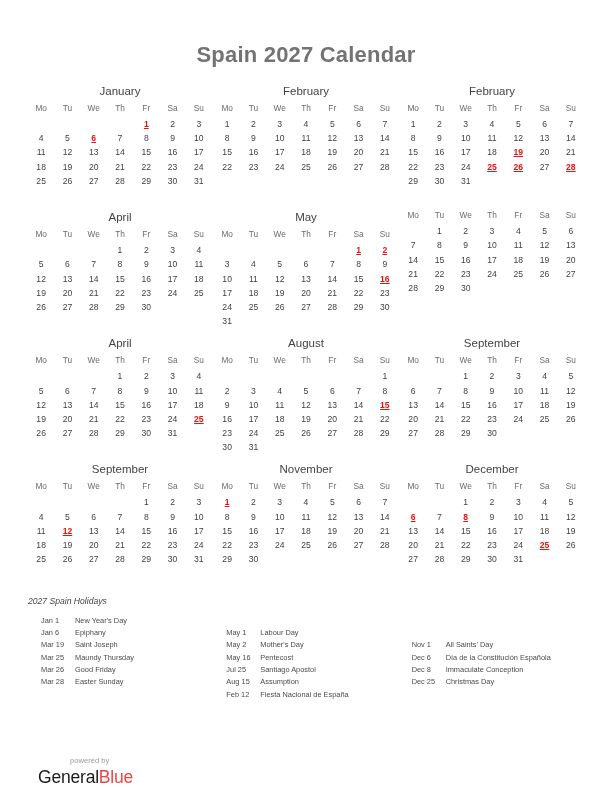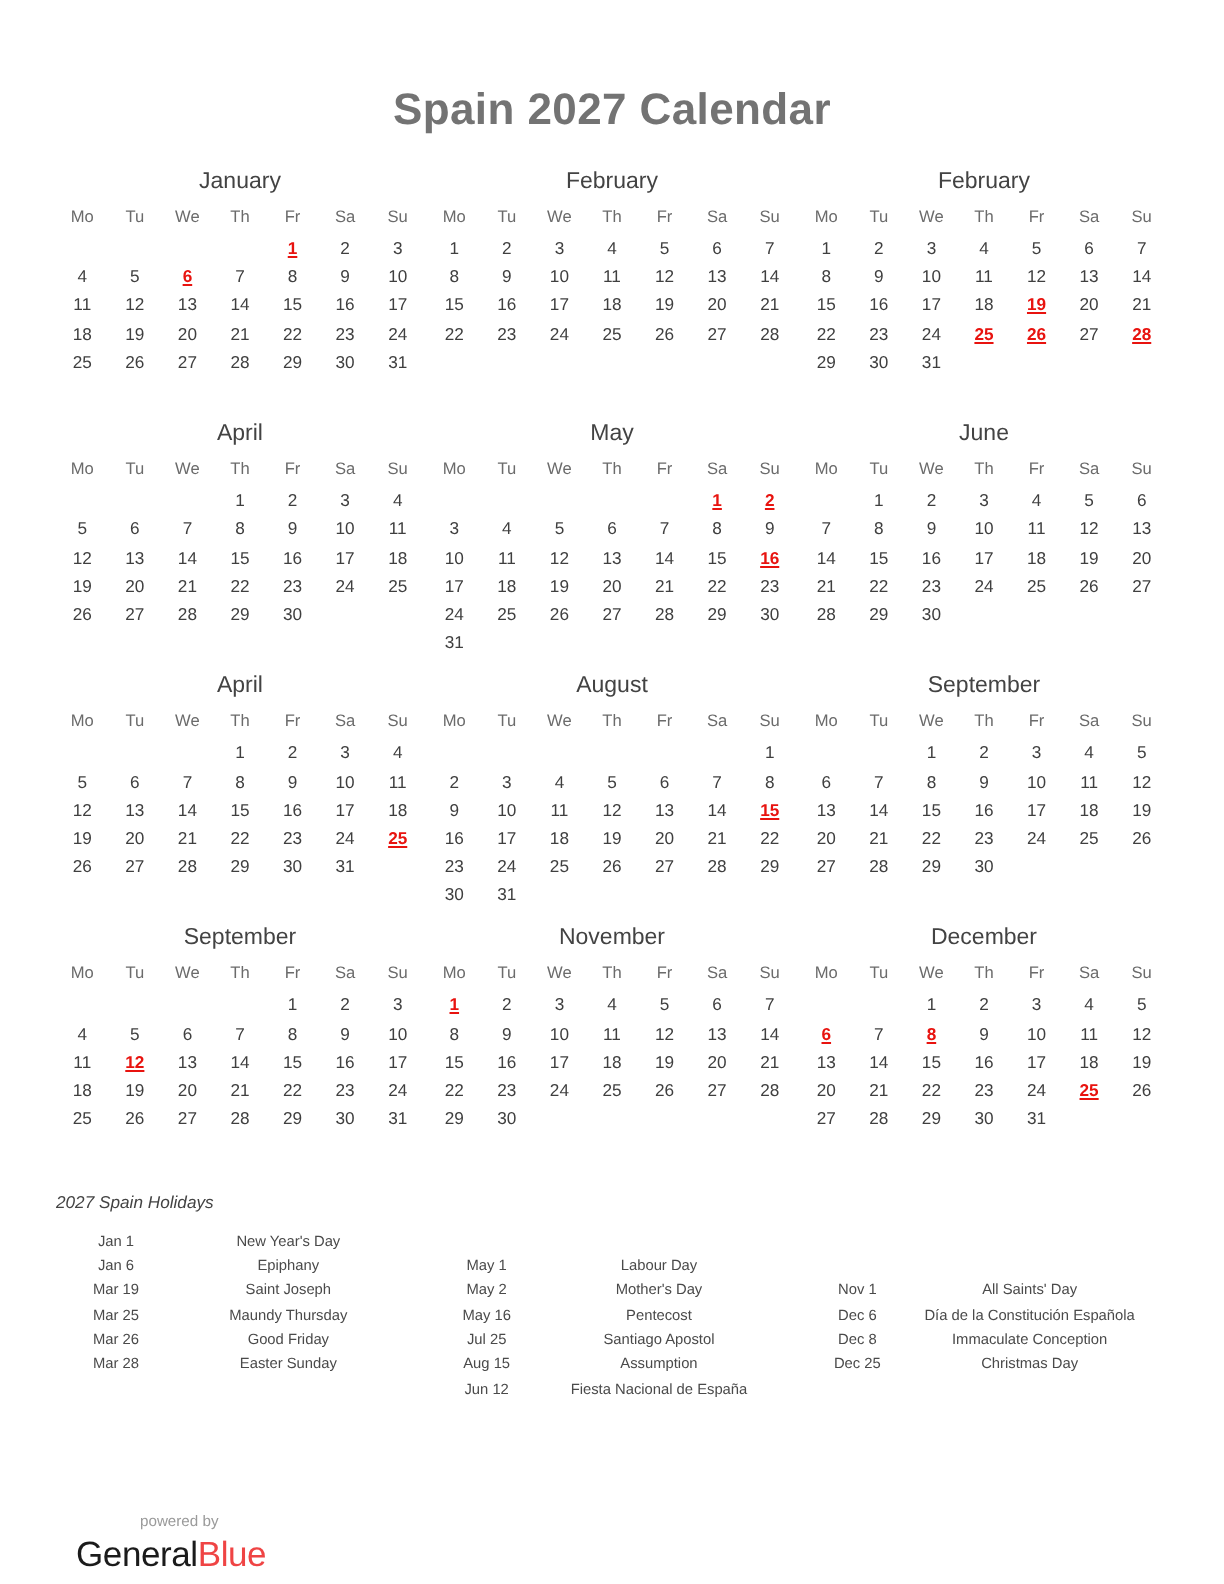--- a/index.html
+++ b/index.html
@@ -103,21 +103,20 @@
     line-height: 12px;
     font-style: italic;
   }
 
   .holidays-cols {
     display: flex;
   }
 
   .hol-col {
     width: 193px;
-    text-align: center;
   }
 
   .hol-row {
     display: flex;
     line-height: 10px;
     height: 12.4px;
     font-size: 7.4px;
     color: #4a4a4a;
   }
 
@@ -525,21 +524,20 @@
                 <td class="empty">&nbsp;</td>
                 <td class="empty">&nbsp;</td>
                 <td class="empty">&nbsp;</td>
                 <td class="empty">&nbsp;</td>
                 <td class="empty">&nbsp;</td>
               </tr>
             </tbody>
           </table>
         </div>
         <div class="month">
-          <div class="month-name">June</div>
           <table class="month-grid">
             <thead>
               <tr>
                 <th>Mo</th>
                 <th>Tu</th>
                 <th>We</th>
                 <th>Th</th>
                 <th>Fr</th>
                 <th>Sa</th>
                 <th>Su</th>
@@ -1090,21 +1088,21 @@
           </div>
           <div class="hol-row">
             <span class="hol-date">Jul 25</span>
             <span class="hol-name">Santiago Apostol</span>
           </div>
           <div class="hol-row">
             <span class="hol-date">Aug 15</span>
             <span class="hol-name">Assumption</span>
           </div>
           <div class="hol-row">
-            <span class="hol-date">Jun 12</span>
+            <span class="hol-date">Feb 12</span>
             <span class="hol-name">Fiesta Nacional de España</span>
           </div>
         </div>
         <div class="hol-col">
           <div class="hol-row spacer">
             <span class="hol-date">&nbsp;</span>
             <span class="hol-name">&nbsp;</span>
           </div>
           <div class="hol-row spacer">
             <span class="hol-date">&nbsp;</span>

